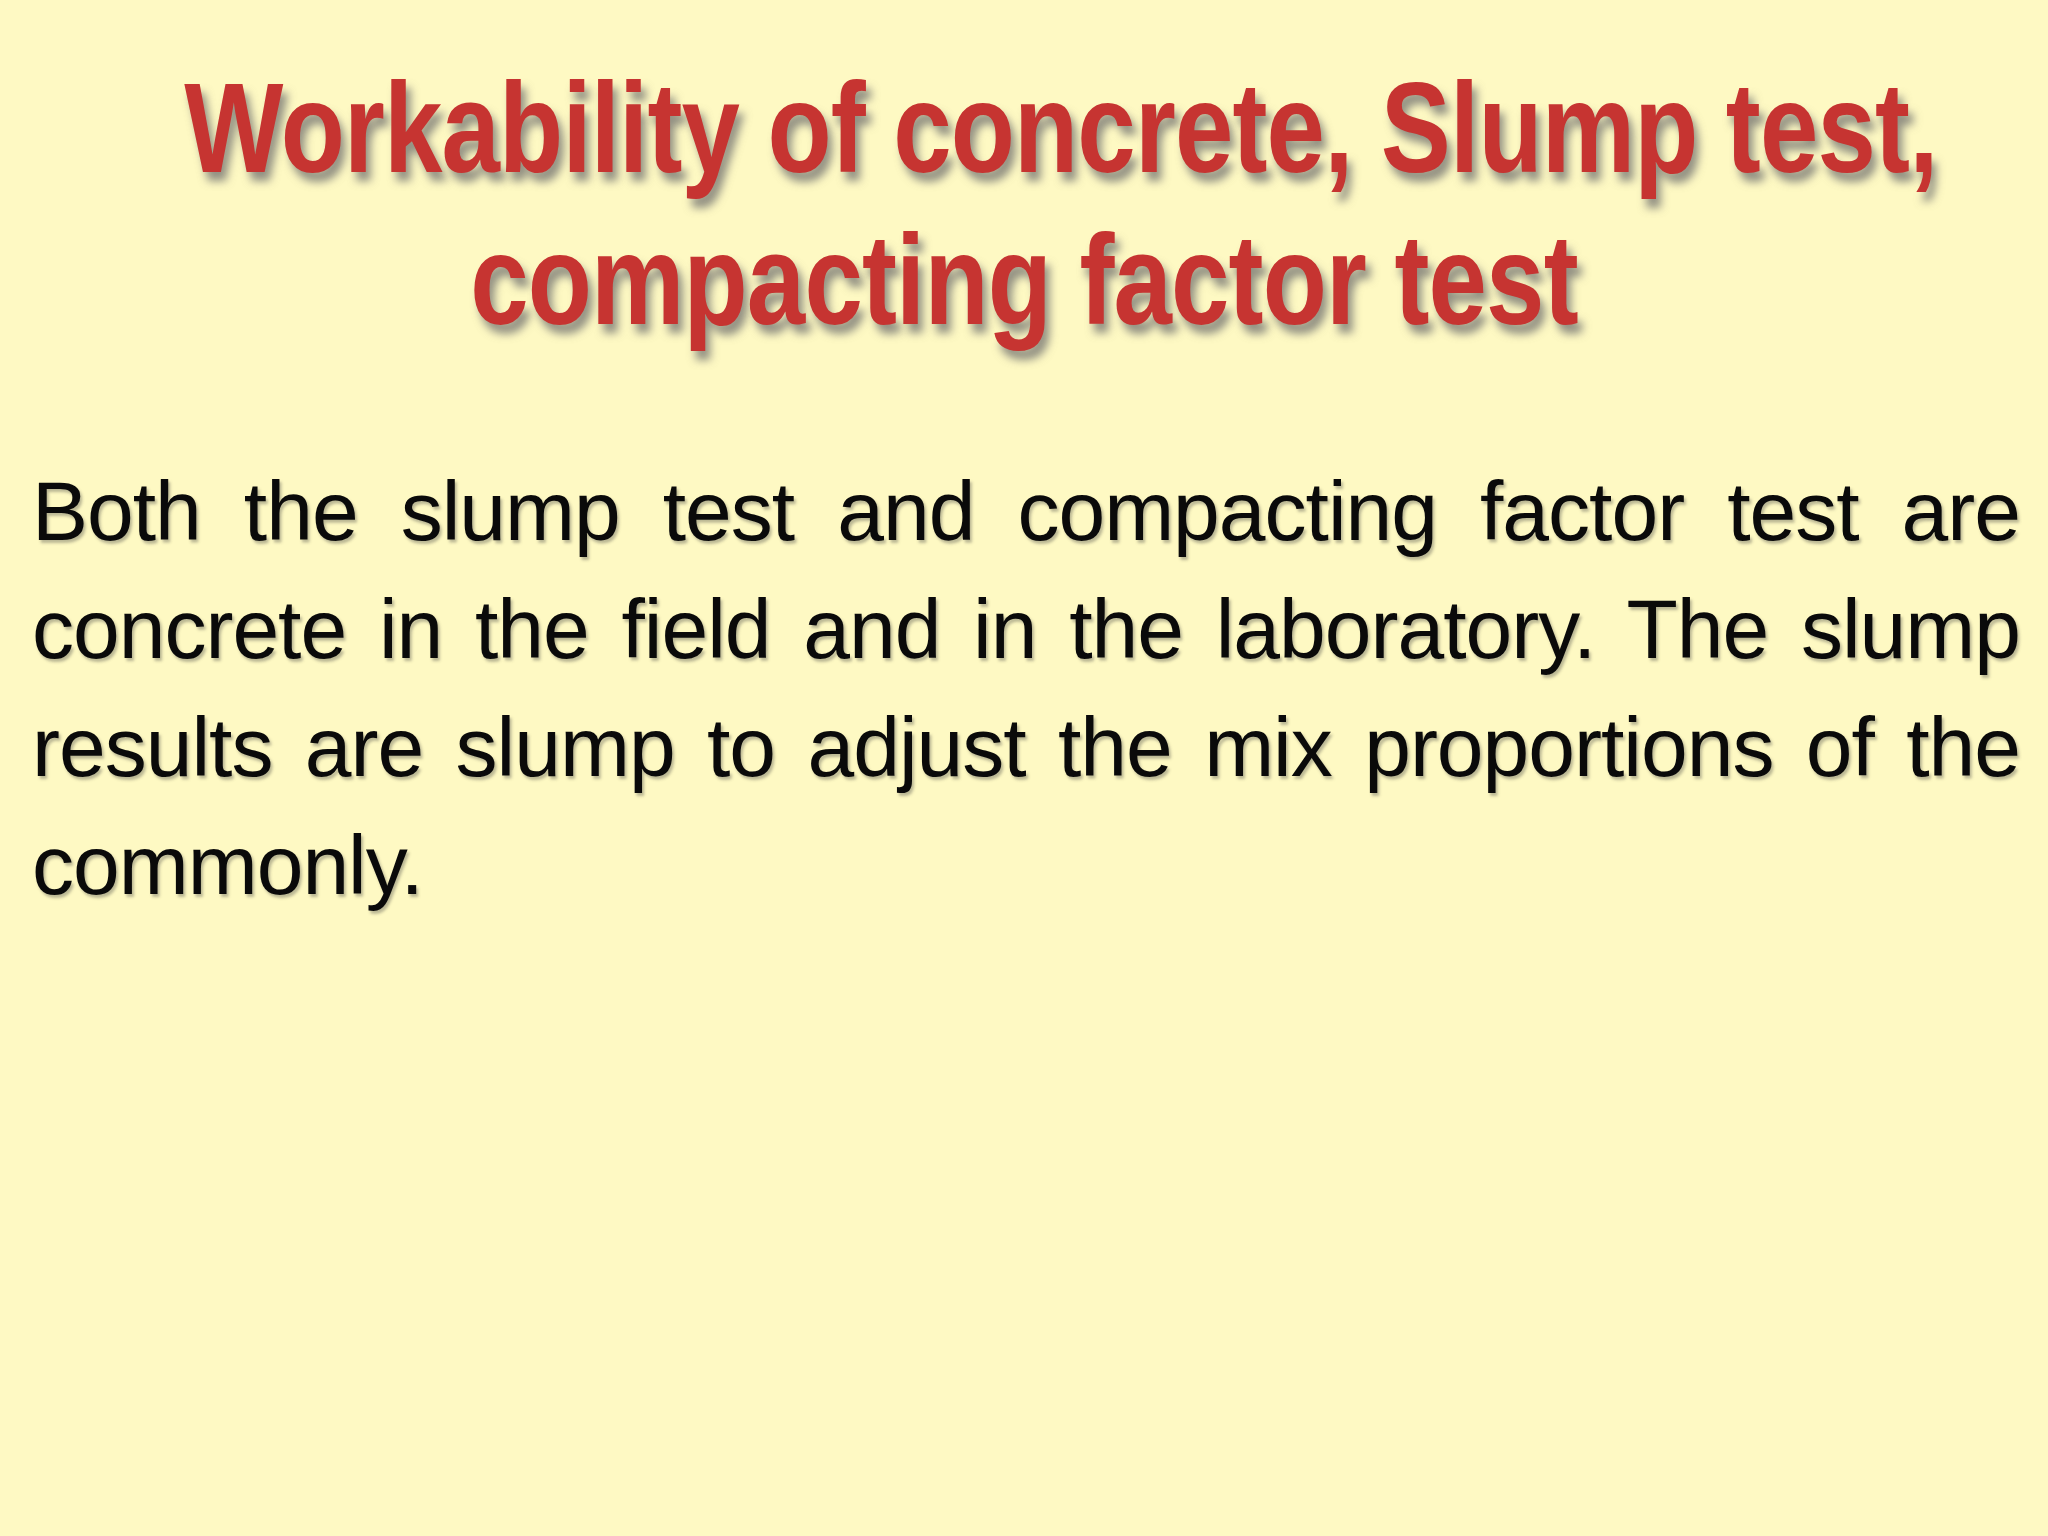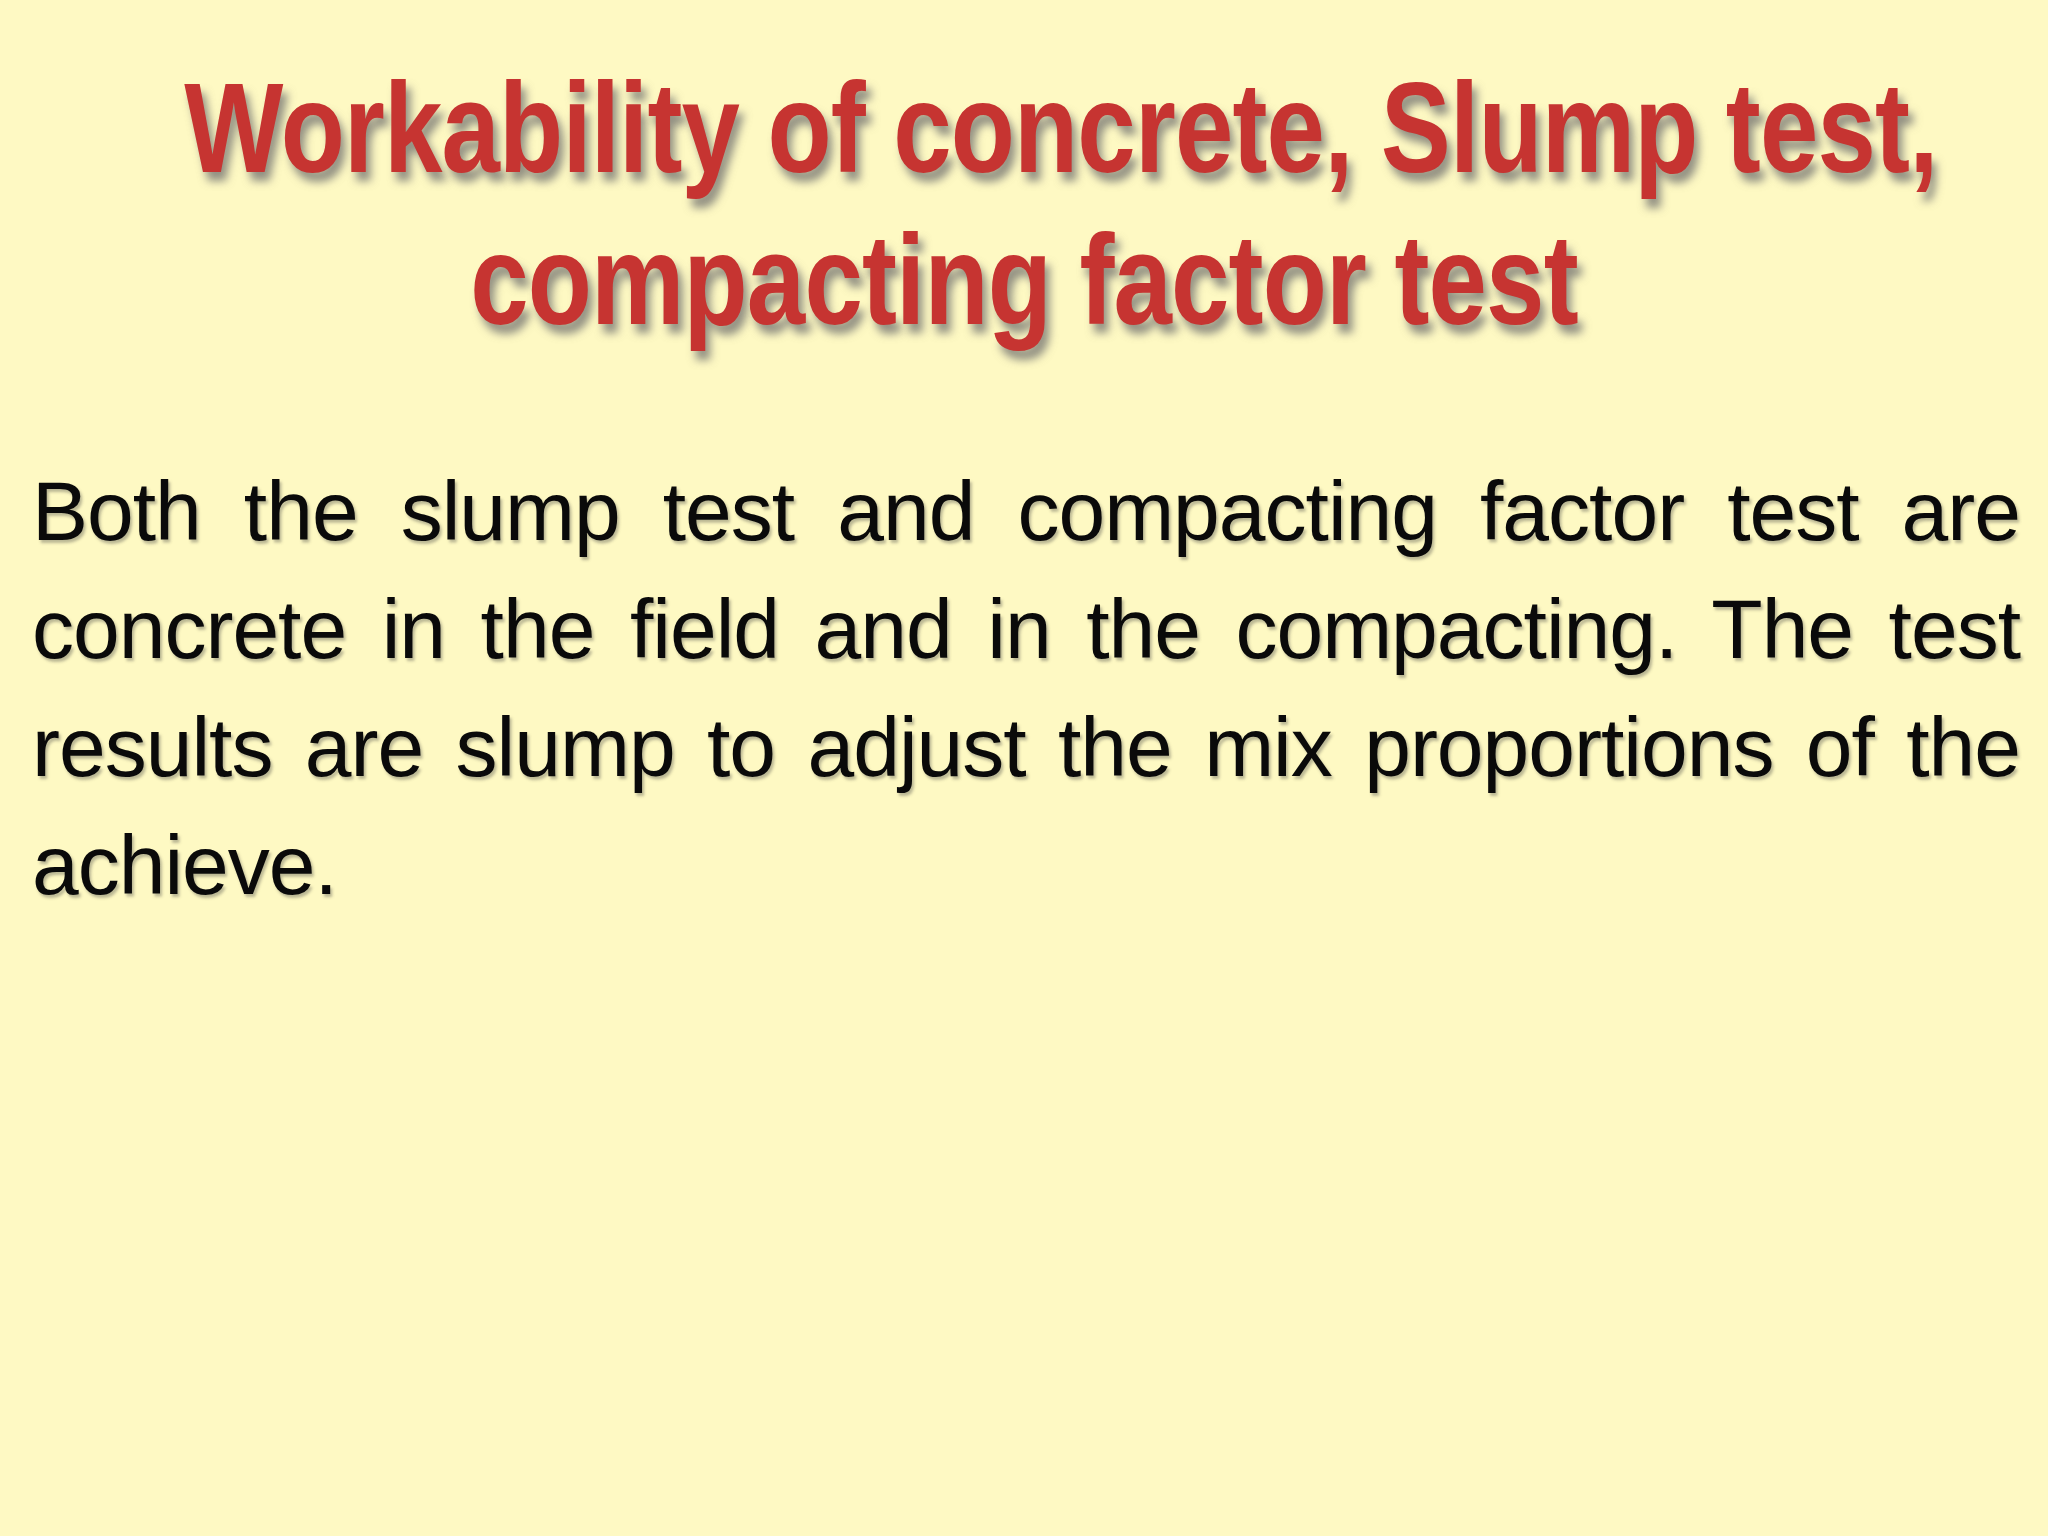--- a/index.html
+++ b/index.html
@@ -54,18 +54,18 @@
 
 <div class="slide">
 
   <div class="title-block">
     <div class="title-line">Workability of concrete, Slump test,</div>
     <div class="title-line">compacting factor test</div>
   </div>
 
   <div class="body-block">
     <div class="body-line">Both the slump test and compacting factor test are</div>
-    <div class="body-line">concrete in the field and in the compacting. The test</div>
+    <div class="body-line">concrete in the field and in the laboratory. The slump</div>
     <div class="body-line">results are slump to adjust the mix proportions of the</div>
-    <div class="body-line">achieve.</div>
+    <div class="body-line">commonly.</div>
   </div>
 
 </div>
 
 </body></html>

